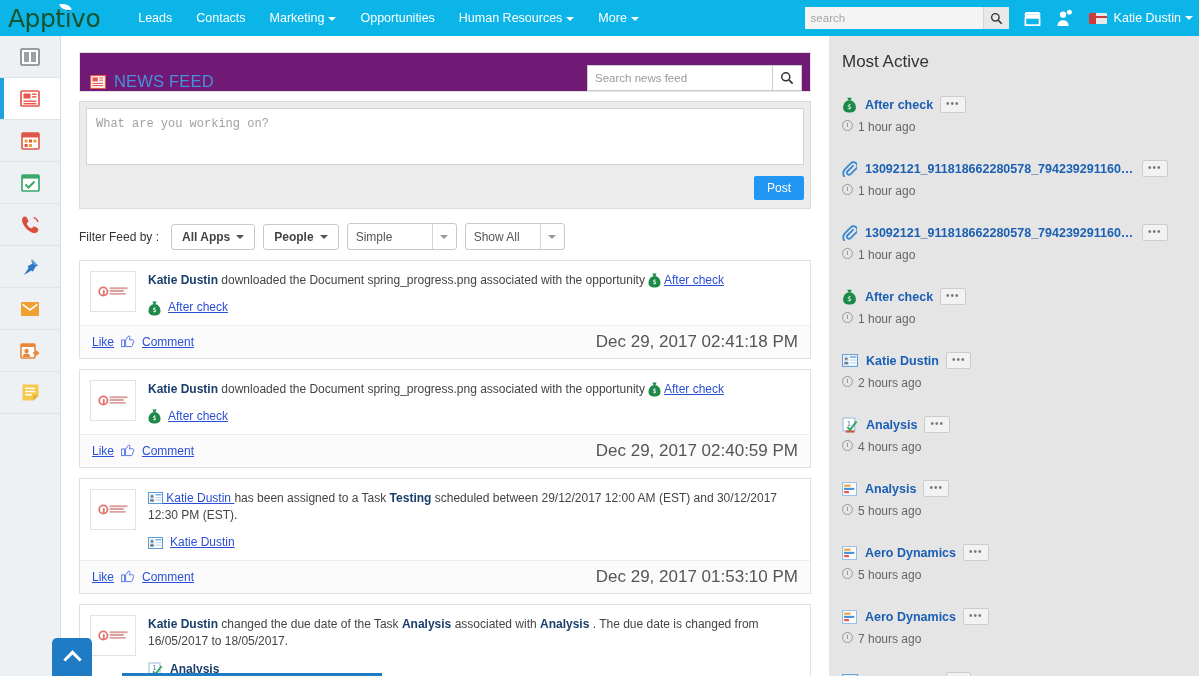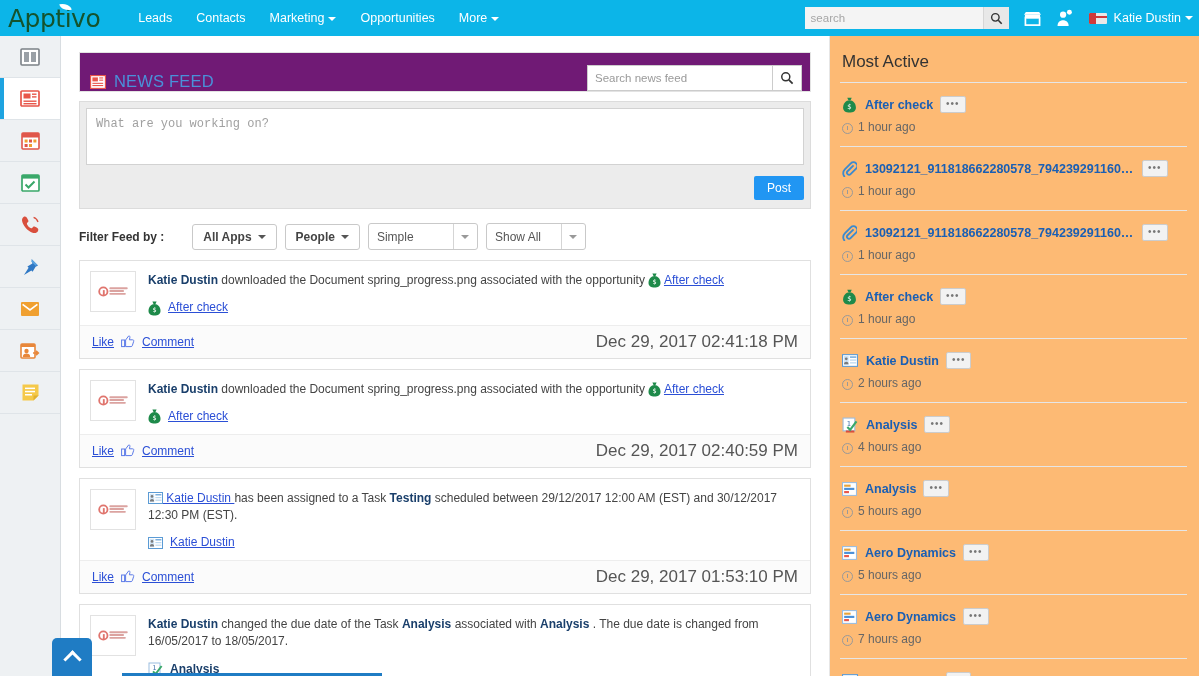--- a/index.html
+++ b/index.html
@@ -125,21 +125,21 @@
   .composer .row { display: flex; justify-content: flex-end; padding: 7px 0 2px 0; }
   .postbtn {
     background: #2196f3; color: #fff; border: none; font-size: 12px;
     padding: 5px 13px; cursor: pointer; border-radius: 2px;
     font-family: "Liberation Sans", sans-serif;
   }
 
   .filterbar {
     margin: 14px 18px 0 18px; display: flex; align-items: center; gap: 8px;
   }
-  .filterbar .lbl { font-size: 12px; font-weight: bold; color: #333; margin-right: 20px; }
+  .filterbar .lbl { font-size: 12px; font-weight: normal; color: #333; margin-right: 4px; }
   .btn-drop {
     background: #fff; border: 1px solid #c9c9c9; border-radius: 3px;
     font-size: 12px; font-weight: bold; color: #444; padding: 5px 10px;
     display: flex; align-items: center; cursor: pointer;
   }
   .btn-drop .cd {
     width: 0; height: 0; margin-left: 6px;
     border-left: 4px solid transparent; border-right: 4px solid transparent;
     border-top: 4px solid #555;
   }
@@ -211,41 +211,41 @@
     transform: rotate(45deg); margin-top: 5px;
   }
   .blue-underline {
     position: absolute; left: 61px; bottom: 0; width: 260px; height: 3px;
     background: #1f7cc4; z-index: 8;
   }
 
   
   .right {
     position: absolute; left: 829px; top: 36px; width: 370px; height: 640px;
-    background: #fdba74; border-left: 1px solid #e6e6e6; padding: 0 12px 0 10px;
+    background: #e5e5e5; border-left: 1px solid #e6e6e6; padding: 0 12px 0 10px;
     overflow: hidden;
   }
   .ma-title {
     font-size: 17px; color: #333; font-weight: normal; padding: 16px 0 10px 2px;
   }
   .ma-item { border-top: 1px solid #e6e6e6; padding: 13px 2px 12px 2px; }
   .ma-item:first-of-type { border-top: none; padding-top: 0; }
   .ma-row { display: flex; align-items: center; }
   .ma-name {
     font-size: 12.5px; font-weight: bold; color: #1a5fb4; margin-left: 8px;
     text-decoration: none; cursor: pointer; overflow: hidden;
     white-space: nowrap; text-overflow: ellipsis; max-width: 270px;
   }
   .dots {
     margin-left: 7px; background: #f2f2f2; border: 1px solid #ccc;
     border-radius: 2px; font-size: 10px; color: #777; line-height: 9px;
     padding: 2px 5px 4px 5px; letter-spacing: 1px; cursor: pointer; flex: 0 0 auto;
   }
   .ma-time {
-    display: flex; align-items: flex-end; gap: 5px;
+    display: flex; align-items: flex-start; gap: 5px;
     font-size: 12px; color: #666; margin-top: 7px;
   }
   .clock {
     width: 11px; height: 11px; border: 1px solid #999; border-radius: 50%;
     position: relative; flex: 0 0 11px;
   }
   .clock:after {
     content: ""; position: absolute; left: 4px; top: 2px; width: 1px; height: 4px;
     background: #999;
   }
@@ -256,20 +256,21 @@
 <div class="topbar">
   <div class="logo">
     <span>Apptivo</span>
     <span class="leaf"></span>
   </div>
   <nav class="topnav">
     <a><span>Leads</span></a>
     <a><span>Contacts</span></a>
     <a><span>Marketing</span><i class="caret-d"></i></a>
     <a><span>Opportunities</span></a>
+    <a><span>Human Resources</span><i class="caret-d"></i></a>
     <a><span>More</span><i class="caret-d"></i></a>
   </nav>
 
   <div class="hdr-right">
     <div class="searchwrap">
       <input type="text" placeholder="search" style="">
       <button class="searchbtn">
         <svg width="13" height="13" viewBox="0 0 16 16">
           <circle cx="6.6" cy="6.6" r="4.6" fill="none" stroke="#333" stroke-width="1.7"></circle>
           <line x1="10.2" y1="10.2" x2="14.4" y2="14.4" stroke="#333" stroke-width="2"></line>

